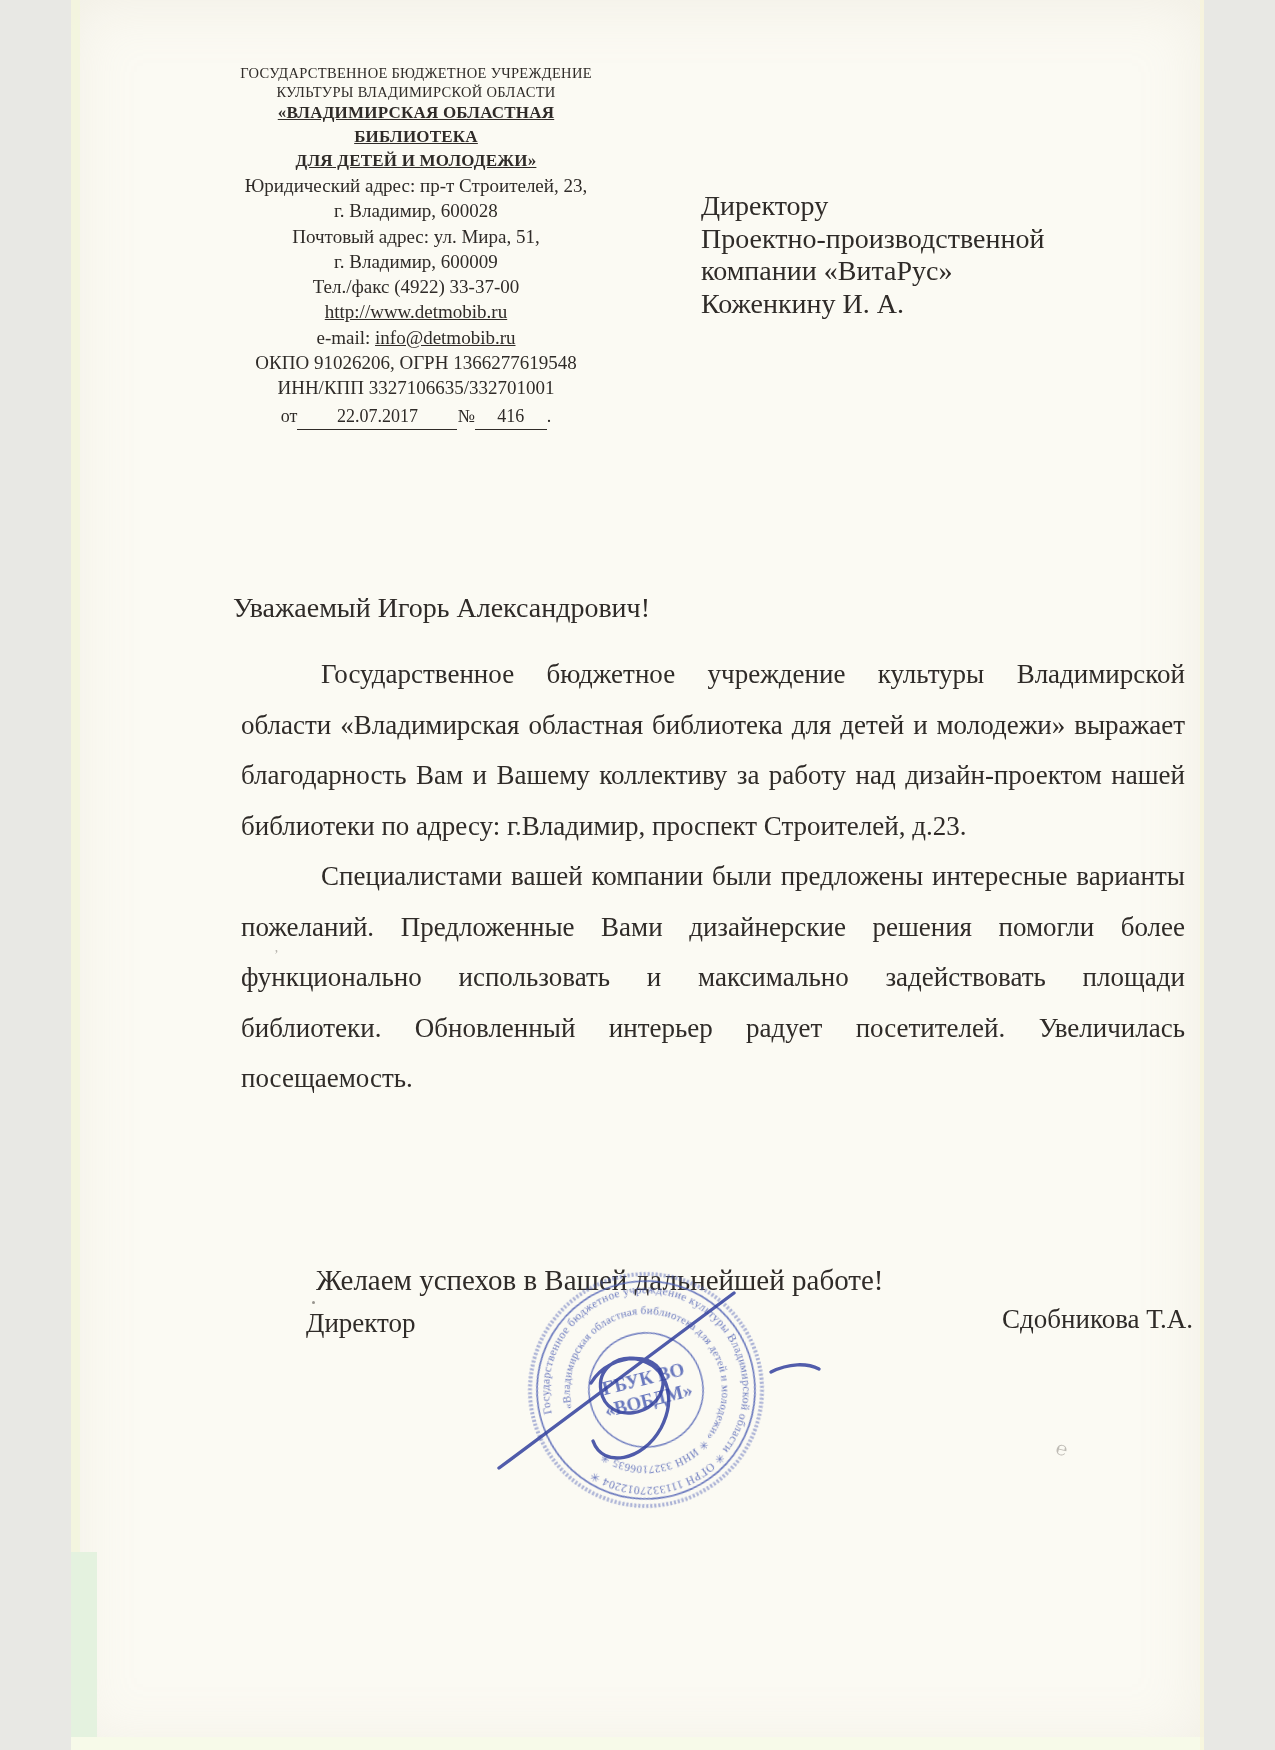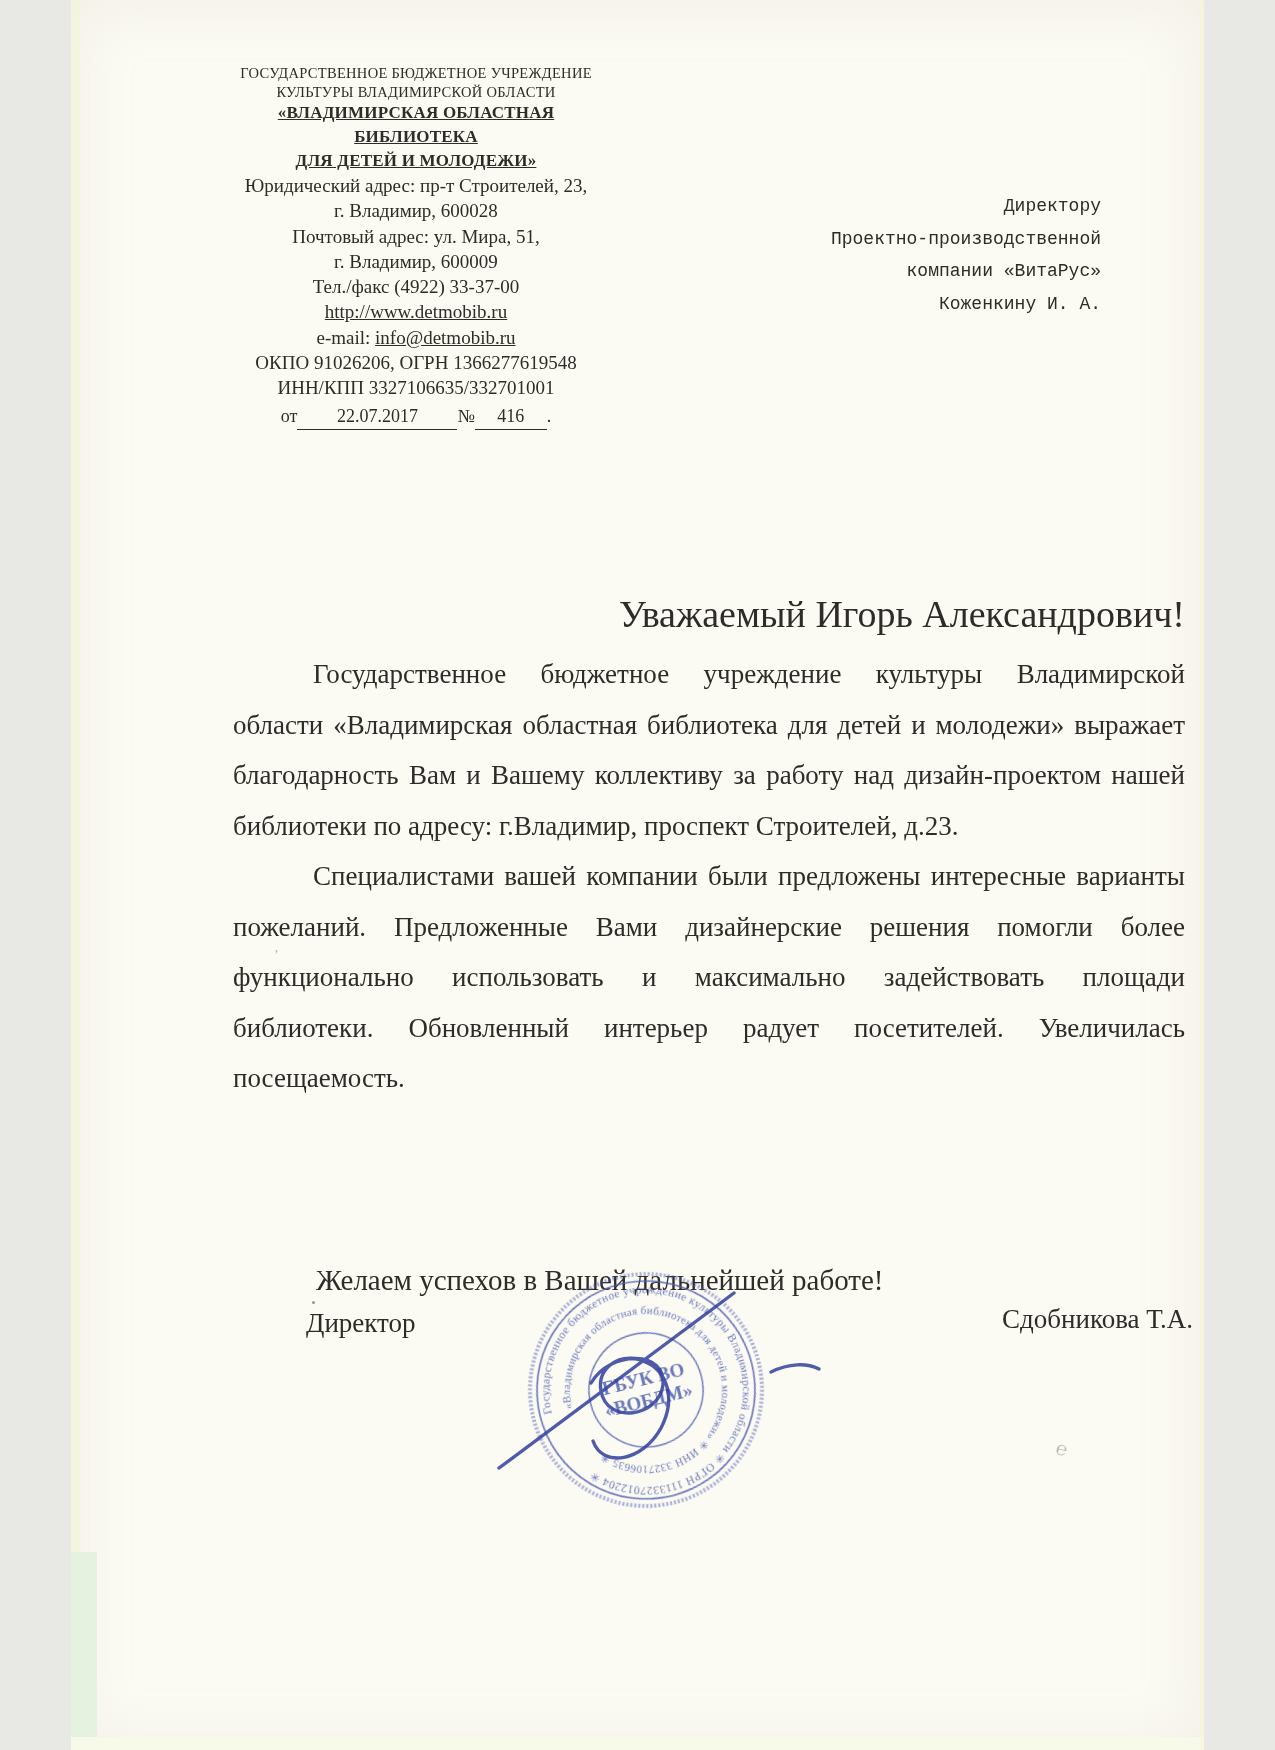--- a/index.html
+++ b/index.html
@@ -27,28 +27,28 @@
   .lh-line{font-size:19px;line-height:25.3px;}
   .lh-link{text-decoration:underline;}
   .lh-ref{font-size:18px;line-height:25px;margin-top:3px;}
   .u{border-bottom:1.5px solid #2f2b28;display:inline-block;text-align:center;}
   .u-date{min-width:160px;}
   .u-num{min-width:72px;}
   .u-blank1{min-width:168px;}
   .u-blank2{min-width:104px;}
 
   
-  .recipient{position:absolute;left:630px;top:190px;width:400px;text-align:right;font-size:18px;line-height:32.5px;font-family:Liberation Mono, monospace;}
+  .recipient{position:absolute;left:630px;top:190px;width:400px;text-align:left;font-size:28px;line-height:32.5px;}
 
   
-  .salutation{position:absolute;left:162px;top:592px;width:952px;text-align:right;font-size:38px;}
+  .salutation{position:absolute;left:162px;top:592px;width:952px;text-align:left;font-size:28px;}
 
   
   .body-text{position:absolute;left:162px;top:649px;width:952px;font-size:27px;}
-  .bline{height:50.5px;line-height:50.5px;text-align:justify;}
+  .bline{height:50.5px;line-height:50.5px;text-align:justify;margin-left:8px;}
   .jline{text-align-last:justify;}
   .lline{text-align-last:left;}
   .indent{text-indent:80px;}
   .closing{position:absolute;left:162px;top:1264px;width:952px;font-size:29px;text-indent:83px;}
 
   
   .sig-title{position:absolute;left:235px;top:1308px;font-size:27px;}
   .sig-name{position:absolute;left:931px;top:1304px;font-size:27px;}
   .sig-dot{position:absolute;left:241px;top:1301px;width:3px;height:3px;border-radius:50%;background:#55504a;opacity:.6;}
 

